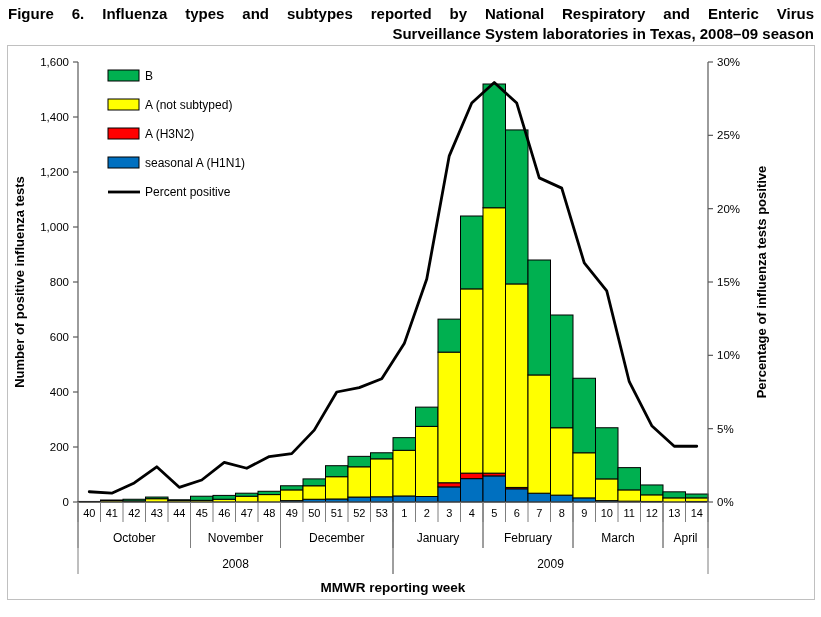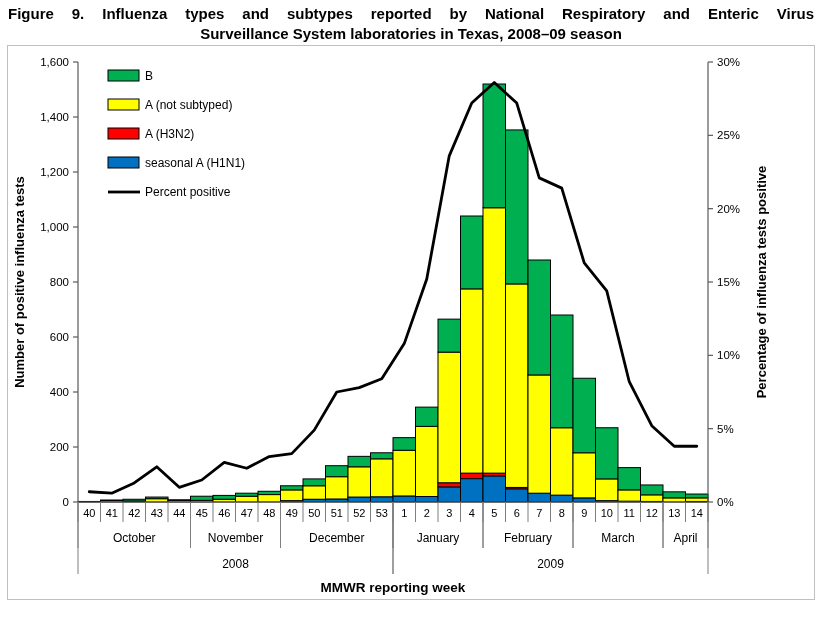--- a/index.html
+++ b/index.html
@@ -1,29 +1,29 @@
 <!DOCTYPE html>
 <html><head>
 <meta charset="utf-8">
 <style>
   html,body{margin:0;padding:0;background:#fff;width:821px;height:617px;overflow:hidden;
     font-family:"Liberation Sans",sans-serif;}
   #title{position:absolute;left:8px;top:4px;width:806px;color:#000;
     font-size:15px;font-weight:bold;line-height:1.3;}
   #title .l1{text-align:justify;text-align-last:justify;}
-  #title .l2{text-align:center;}
+  #title .l2{text-align:right;}
   #chartbox{position:absolute;left:7px;top:45px;width:806px;height:553px;
     border:1px solid #c0c0c0;background:#fff;}
   svg text{font-family:"Liberation Sans",sans-serif;}
 </style>
 </head>
 <body>
 
 <div id="title">
-  <div class="l1">Figure 9. Influenza types and subtypes reported by National Respiratory and Enteric Virus</div>
+  <div class="l1">Figure 6. Influenza types and subtypes reported by National Respiratory and Enteric Virus</div>
   <div class="l2">Surveillance System laboratories in Texas, 2008–09 season</div>
 </div>
 
 <div id="chartbox">
   <svg id="chart" width="804" height="551" viewBox="0 0 804 551">
       <rect x="70" y="455.45" width="22.5" height="0.6" fill="#FFFF00" stroke="#000" stroke-width="1"></rect>
       <rect x="92.5" y="454.35" width="22.5" height="1.6499999999999773" fill="#FFFF00" stroke="#000" stroke-width="1"></rect>
       <rect x="92.5" y="454.075" width="22.5" height="0.6" fill="#00B050" stroke="#000" stroke-width="1"></rect>
       <rect x="115" y="454.9" width="22.5" height="1.1000000000000227" fill="#FFFF00" stroke="#000" stroke-width="1"></rect>
       <rect x="115" y="453.25" width="22.5" height="1.6499999999999773" fill="#00B050" stroke="#000" stroke-width="1"></rect>

